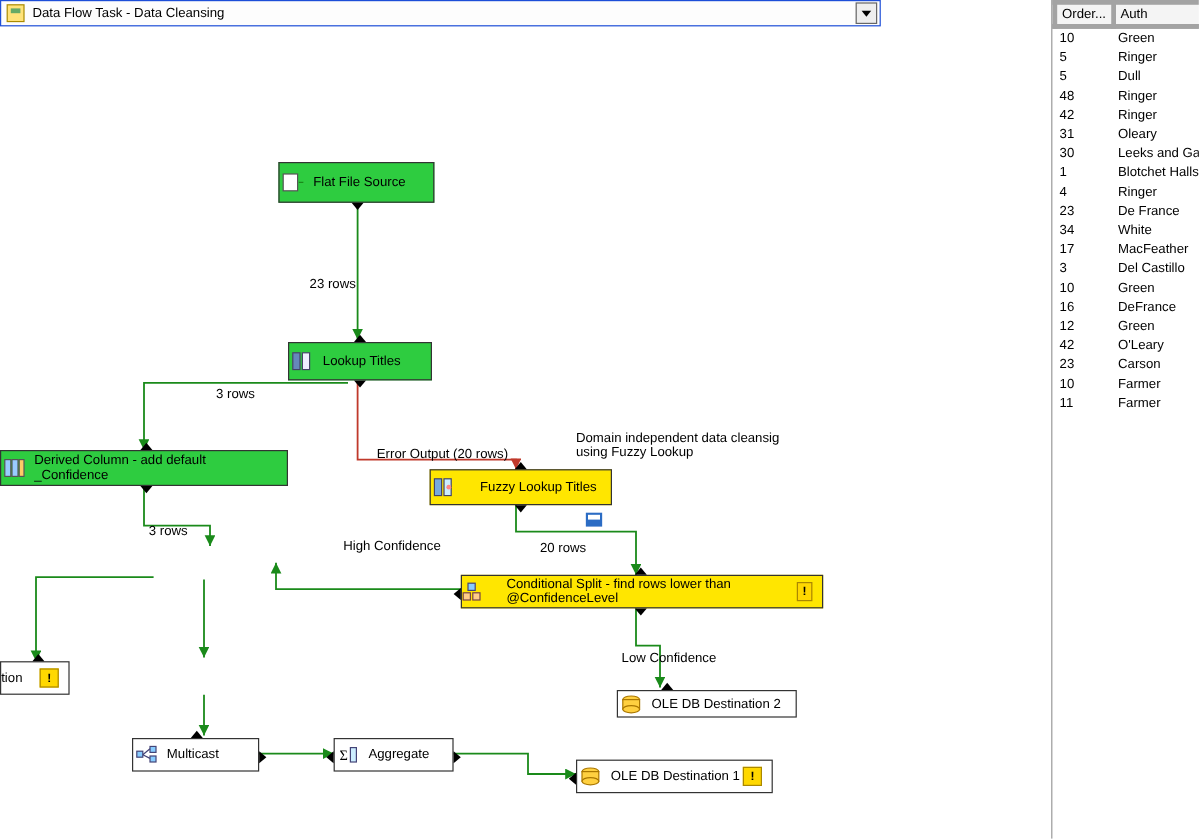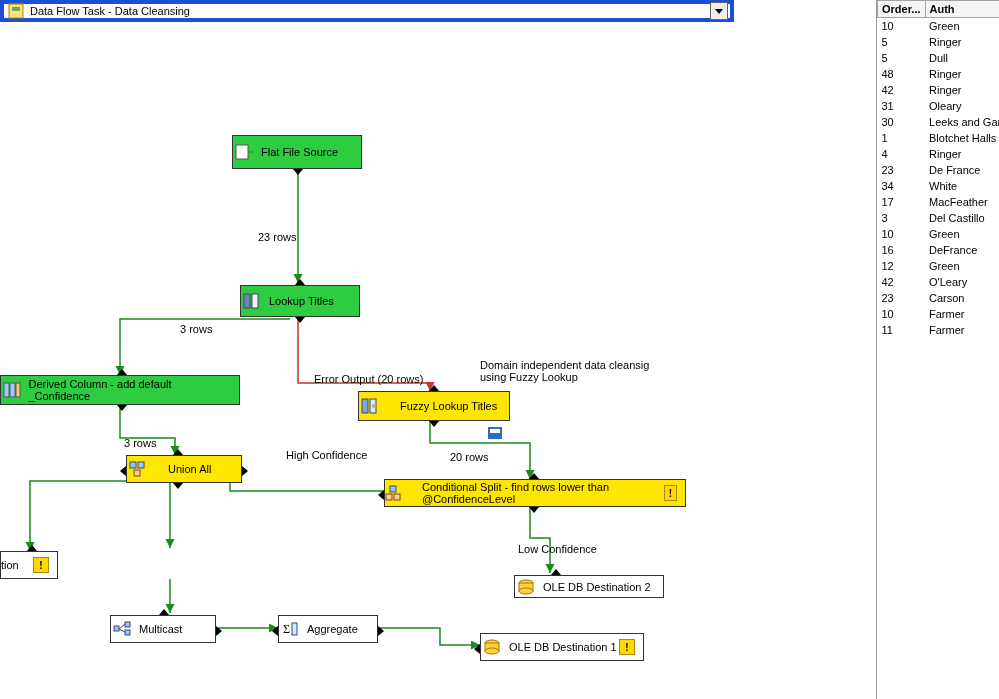--- a/index.html
+++ b/index.html
@@ -11,21 +11,21 @@
     height: 699px;
     position: relative;
     overflow: hidden;
   }
   
   .titlebar {
     position: absolute;
     left: 0; top: 0;
     width: 734px;
     height: 22px;
-    border: 4px solid #1d4ed8;
+    border: 1px solid #1d4ed8;
     background: #fdfdfd;
     box-sizing: border-box;
     display: flex;
     align-items: center;
     padding-left: 4px;
   }
   .titlebar .icon-slot {
     width: 16px; height: 16px; margin-right: 6px;
     display:inline-flex; align-items:center; justify-content:center;
   }
@@ -109,25 +109,25 @@
     width: 123px;
     height: 699px;
     border-left: 1px solid #999;
   }
   .side-table table {
     width: 100%;
     border-collapse: collapse;
     font-size: 11px;
   }
   .side-table th {
-    border: 1px solid #a3a3a3;
+    border: 4px solid #a3a3a3;
     background: #f4f4f4;
     padding: 2px 4px;
     text-align: left;
-    font-weight: bold;
+    font-weight: normal;
     overflow:hidden; text-overflow:ellipsis; white-space:nowrap;
   }
   .side-table td {
     padding: 2px 4px;
     white-space: nowrap;
   }
 </style>
 </head>
 <body>
 
@@ -230,34 +230,20 @@
     <span class="conn-stub stub-bottom" style="left:70px;"></span>
   </div>
 
   <div style="position:absolute; left:488px; top:404px;">
     <svg width="14" height="12">
         <rect x="0" y="0" width="14" height="12" fill="#2b6cc4"></rect>
         <rect x="2" y="2" width="10" height="4" fill="#fff"></rect>
       </svg>
   </div>
 
-  <div class="node node-yellow" style="left:126px; top:432px; width:116px; height:28px;">
-    <span class="icon">
-        <svg width="18" height="16">
-          <rect x="1" y="1" width="6" height="6" fill="#8cf" stroke="#447"></rect>
-          <rect x="9" y="1" width="6" height="6" fill="#8cf" stroke="#447"></rect>
-          <rect x="5" y="9" width="6" height="6" fill="#fc8" stroke="#744"></rect>
-        </svg>
-      </span>
-    <span>Union All</span>
-    <span class="conn-stub stub-top" style="left:46px;"></span>
-    <span class="conn-stub stub-bottom" style="left:46px;"></span>
-    <span class="conn-stub stub-left"></span>
-    <span class="conn-stub stub-right"></span>
-  </div>
 
   <div class="node node-yellow" style="left:384px; top:456px; width:302px; height:28px;">
     <span class="icon">
         <svg width="18" height="16">
           <rect x="5" y="1" width="6" height="6" fill="#8cf" stroke="#447"></rect>
           <rect x="1" y="9" width="6" height="6" fill="#fc8" stroke="#744"></rect>
           <rect x="9" y="9" width="6" height="6" fill="#fc8" stroke="#744"></rect>
         </svg>
       </span>
     <span>Conditional Split - find rows lower than @ConfidenceLevel</span>

